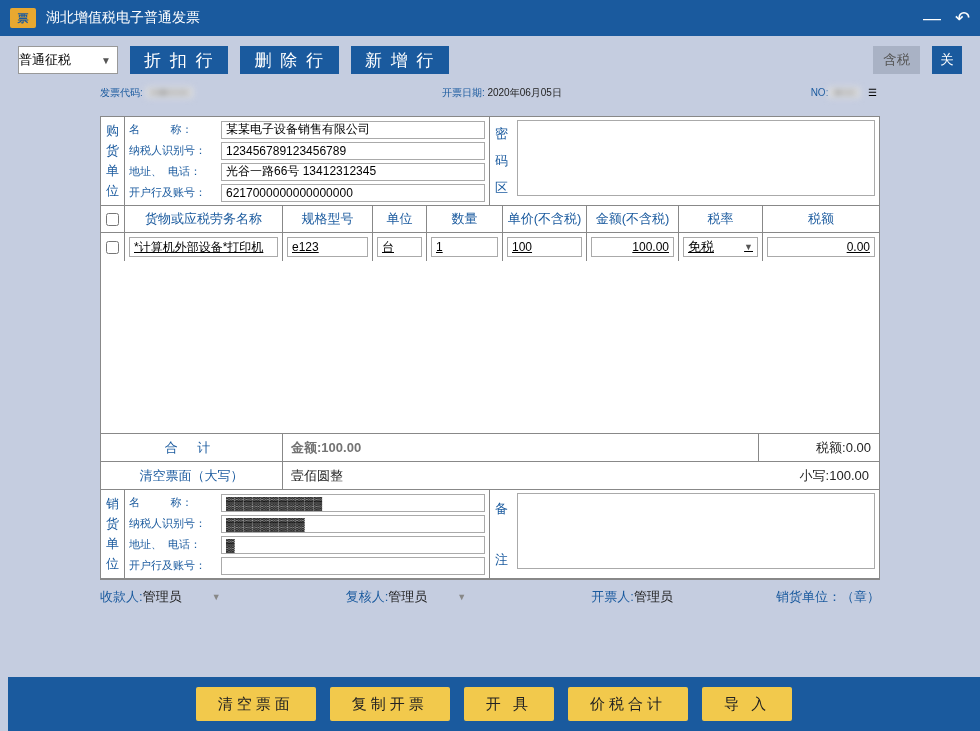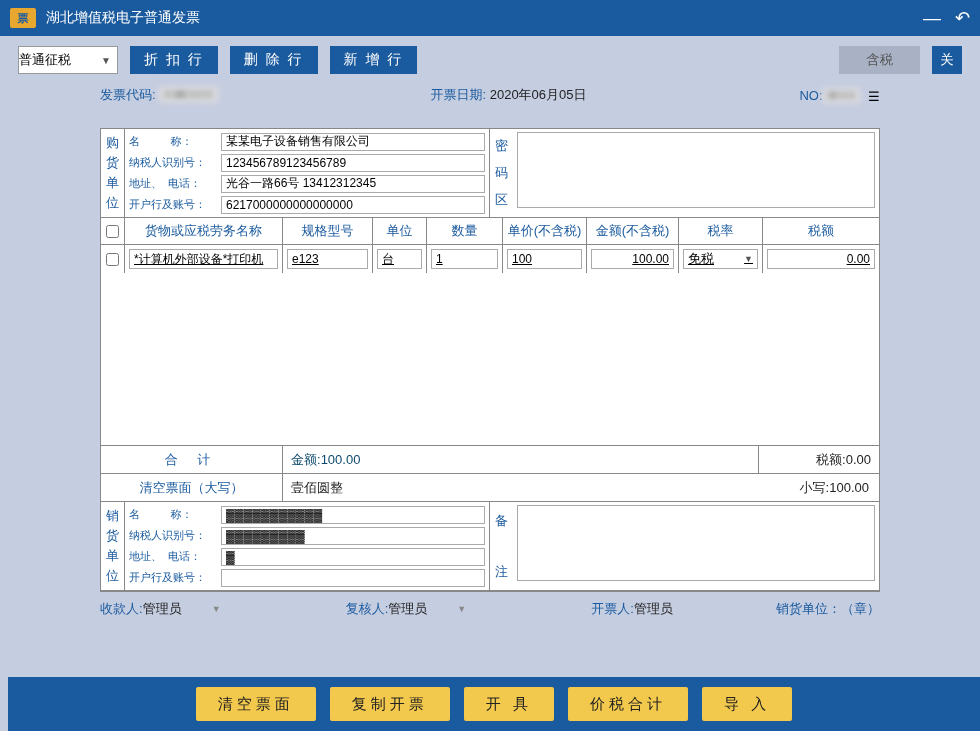--- a/index.html
+++ b/index.html
@@ -4,31 +4,31 @@
 <style>
 * { box-sizing: border-box; margin: 0; padding: 0; }
 body { font-family: "Microsoft YaHei", Arial, sans-serif; font-size: 13px; background: #c5cde0; width: 980px; height: 731px; overflow: hidden; }
 .titlebar { background: #1a5a9e; height: 36px; display: flex; align-items: center; color: #fff; padding: 0 10px; }
 .titlebar .logo { width: 26px; height: 20px; background: #e8a830; border-radius: 2px; display: flex; align-items: center; justify-content: center; font-size: 11px; font-weight: bold; color: #1a5a9e; margin-right: 10px; }
 .titlebar .title { flex: 1; font-size: 14px; }
 .titlebar .winbtn { color: #fff; font-size: 18px; margin-left: 14px; cursor: pointer; }
 .toolbar { background: #c5cde0; padding: 10px 18px 8px; display: flex; align-items: center; gap: 12px; }
 .dropdown { background: #fff; border: 1px solid #999; height: 28px; display: flex; align-items: center; padding: 0 6px 0 0; min-width: 100px; cursor: pointer; }
 .dropdown .caret { margin-left: auto; font-size: 10px; color: #555; }
-.btn-blue { background: #1a5a9e; color: #fff; border: none; height: 28px; padding: 0 14px; cursor: pointer; font-size: 14px; letter-spacing: 2px; }
-.btn-tax { background: #a9b2c5; color: #555; border: none; height: 28px; padding: 0 27px; cursor: pointer; }
+.btn-blue { background: #1a5a9e; color: #fff; border: none; height: 28px; padding: 0 14px; cursor: pointer; font-size: 17px; letter-spacing: 2px; }
+.btn-tax { background: #a9b2c5; color: #555; border: none; height: 28px; padding: 0 10px; cursor: pointer; }
 .btn-close { background: #1a5a9e; color: #fff; border: none; height: 28px; width: 30px; cursor: pointer; }
 .spacer { flex: 1; }
-.infobar { display: flex; padding: 4px 100px 24px; align-items: center; font-size: 13px; }
+.infobar { display: flex; padding: 4px 100px 16px; align-items: center; font-size: 10px; }
 .infobar .lbl { color: #1a5a9e; }
 .infobar .val { color: #222; }
 .infobar .blur { filter: blur(3px); background: #ddd; padding: 0 6px; }
 .infobar .seg { margin-right: auto; }
 .infobar .seg2 { margin: 0 auto; }
-.infobar .seg3 { margin-left: auto; display: flex; align-items: center; }
+.infobar .seg3 { margin-left: auto; display: flex; align-items: flex-start; }
 .infobar .tiny-icon { width: 12px; height: 12px; margin-left: 8px; }
 .invoice { margin: 0 100px; border: 1px solid #888; background: #fff; }
 .party { display: flex; border-bottom: 1px solid #888; }
 .vlabel { width: 24px; border-right: 1px solid #888; display: flex; flex-direction: column; align-items: center; justify-content: space-around; padding: 4px 0; color: #1a5a9e; font-size: 13px; }
 .party-fields { flex: 1; padding: 2px 4px; }
 .prow { display: flex; align-items: center; height: 21px; }
 .plabel { color: #1a5a9e; width: 92px; font-size: 11px; white-space: pre; }
 .prow input, .prow .readonly { flex: 1; height: 18px; border: 1px solid #aaa; padding: 0 4px; font-size: 12px; background: #fff; max-width: 310px; }
 .prow .readonly { display: flex; align-items: center; }
 .party .side { width: 24px; border-left: 1px solid #888; display: flex; flex-direction: column; align-items: center; justify-content: space-around; color: #1a5a9e; font-size: 13px; padding: 4px 0; }
@@ -50,21 +50,21 @@
 .col-amt { width: 92px; }
 .col-rate { width: 84px; }
 .col-tax { flex: 1; border-right: none; }
 .gc.col-rate .dd { display: flex; align-items: center; width: 100%; border: 1px solid #aaa; height: 20px; padding: 0 4px; }
 .gc.col-rate .dd .caret { margin-left: auto; font-size: 9px; color: #555; }
 .grid-body { height: 200px; background: #fff; position: relative; }
 .grid-body .grid-row { border-bottom: none; }
 .totals { display: flex; border-top: 1px solid #888; height: 28px; }
 .totals .cell { border-right: 1px solid #888; display: flex; align-items: center; padding: 0 8px; color: #1a5a9e; }
 .totals .cell.lbl { width: 182px; justify-content: center; letter-spacing: 8px; }
-.totals .cell.amt { flex: 1; color: #0c4a6e; }
+.totals .cell.amt { flex: 1; color: #737373; font-weight: bold; }
 .totals .cell.tax { width: 120px; border-right: none; color: #222; justify-content: flex-end; }
 .totals2 { display: flex; border-top: 1px solid #888; height: 28px; }
 .totals2 .cell { display: flex; align-items: center; padding: 0 8px; }
 .totals2 .lbl { width: 182px; border-right: 1px solid #888; justify-content: center; color: #1a5a9e; }
 .totals2 .cn { flex: 1; color: #222; }
 .totals2 .sm { color: #222; padding-right: 10px; }
 .seller { border-top: 1px solid #888; }
 .sigrow { display: flex; padding: 8px 100px 0; font-size: 13px; color: #1a5a9e; }
 .sigrow .sig { display: flex; align-items: center; margin-right: auto; }
 .sigrow .sig:last-child { margin-right: 0; }

